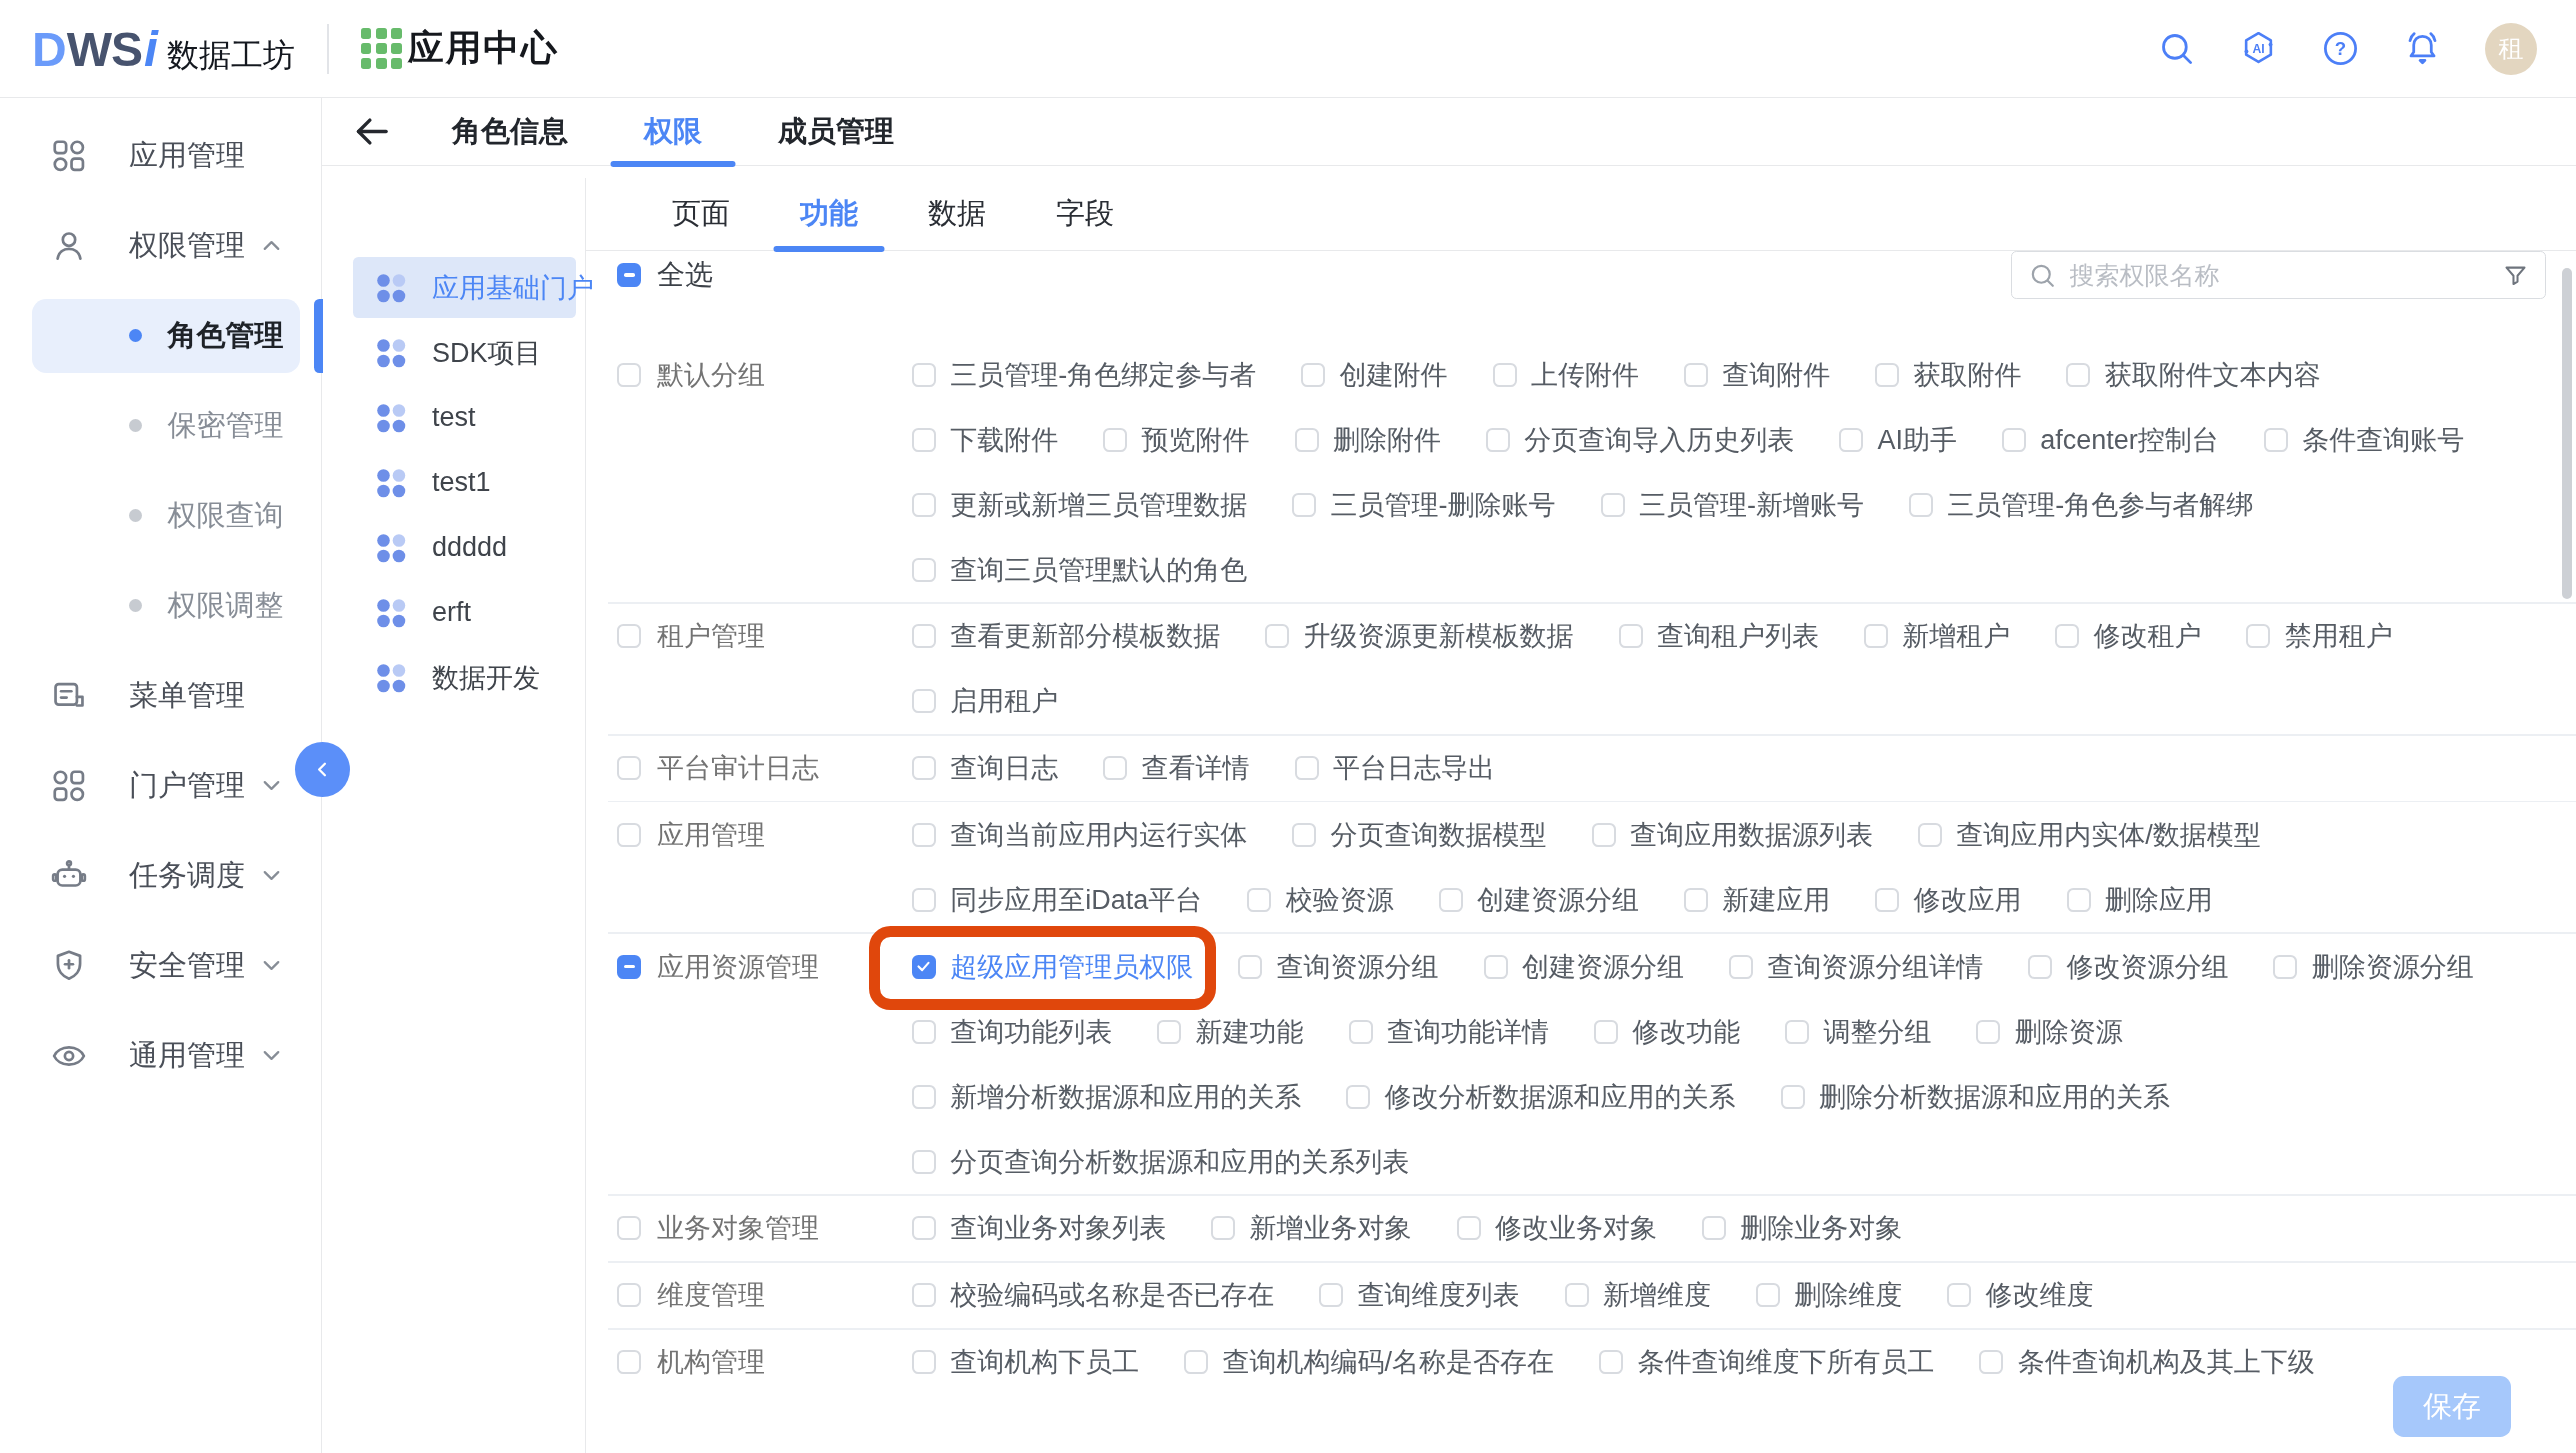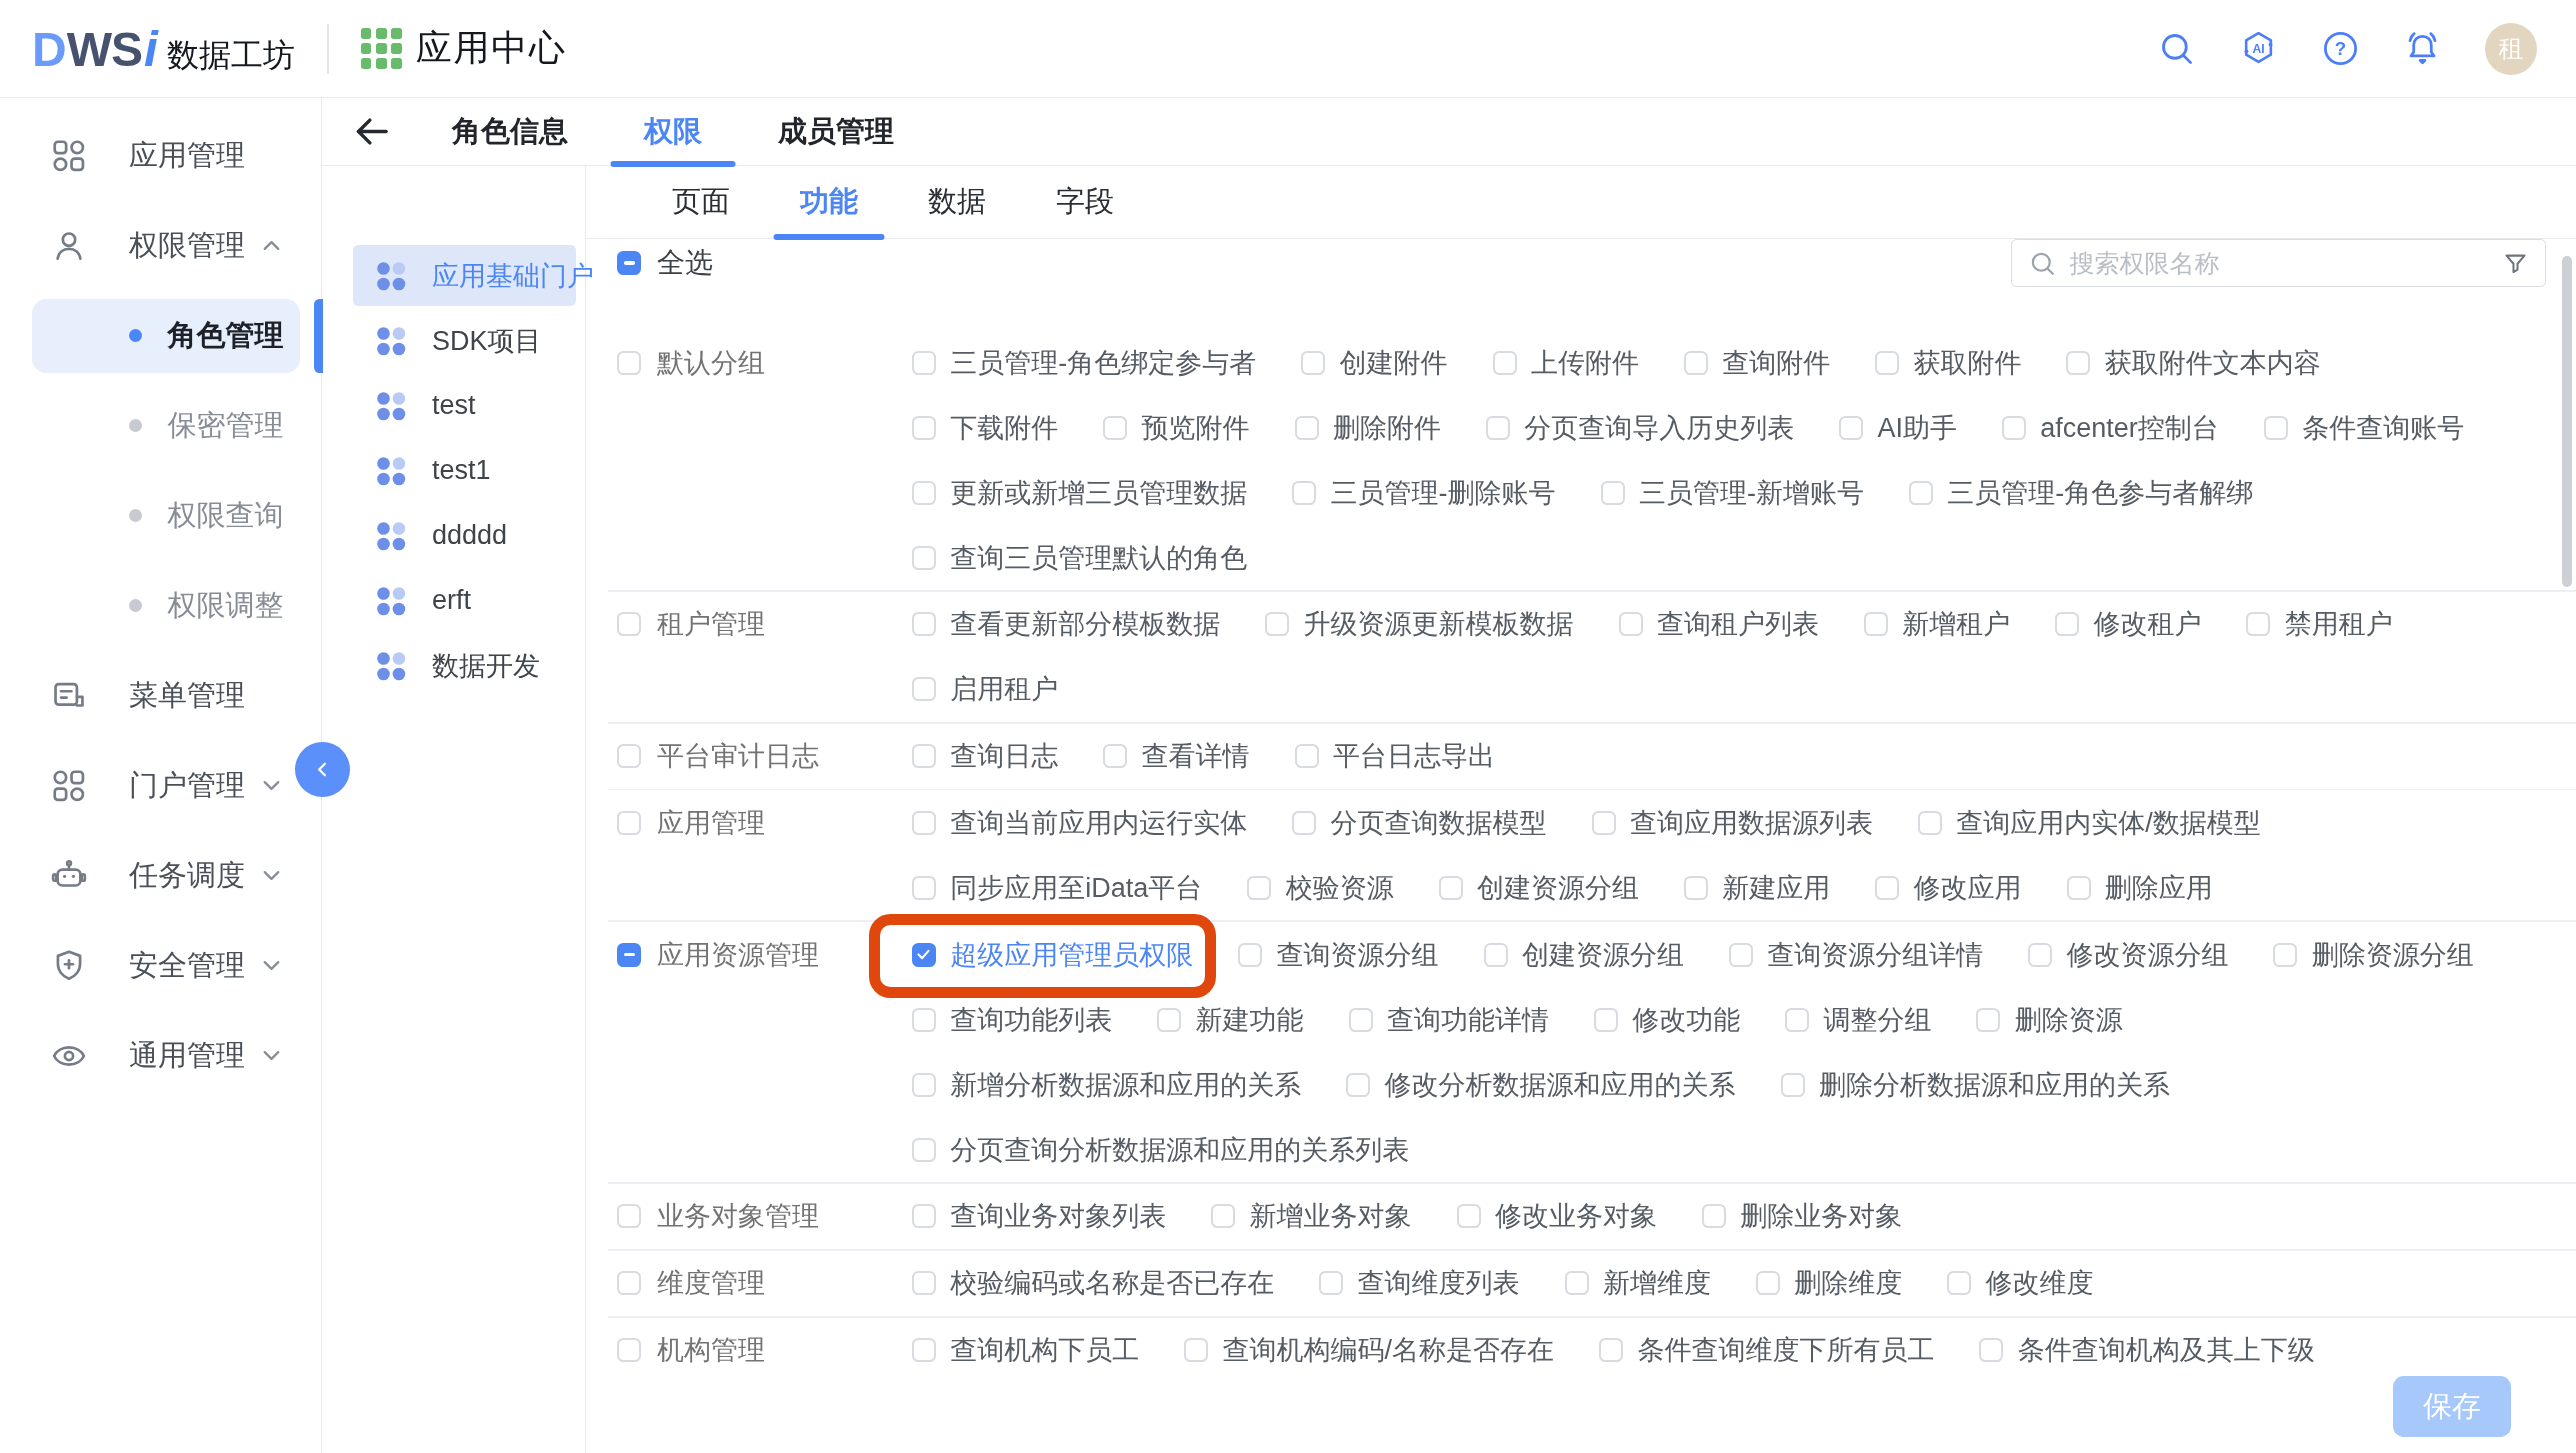--- a/index.html
+++ b/index.html
@@ -16,21 +16,21 @@
   .topbar{height:98px;display:flex;align-items:center;padding:0 39px 0 32px;border-bottom:1.8px solid var(--line);background:#fff;}
   .brand{display:flex;align-items:baseline;}
   .brand-d{font-size:48px;font-weight:800;color:#6B9BFA;}
   .brand-ws{font-size:48px;font-weight:800;color:#47536E;letter-spacing:-0.9px;}
   .brand-i{font-size:50px;font-weight:800;font-style:italic;color:#4C86F5;margin-left:1.8px;}
   .brand-name{font-size:32px;color:#14181F;margin-left:9px;font-weight:500;}
   .topbar-divider{width:1.8px;height:50px;background:#E2E4E8;margin:0 32px;}
   .app-head{display:flex;align-items:center;}
   .grid-icon{width:41px;height:41px;display:grid;grid-template-columns:repeat(3,1fr);grid-template-rows:repeat(3,1fr);gap:4.5px;}
   .grid-icon i{background:var(--green);border-radius:2.7px;}
-  .app-title{font-size:36px;font-weight:400;color:#15181D;margin-left:14px;letter-spacing:1.8px;}
+  .app-title{font-size:36px;font-weight:700;color:#15181D;margin-left:6px;letter-spacing:1.8px;}
   .topbar-right{margin-left:auto;display:flex;align-items:center;gap:43px;}
   .tb-icon{width:39px;height:39px;color:#4C7FF7;cursor:pointer;}
   .avatar{width:52px;height:52px;border-radius:50%;background:var(--avatar-bg);color:#fff;font-size:25px;
     display:flex;align-items:center;justify-content:center;cursor:pointer;}
   
   .layout{display:flex;height:1355px;}
   .sidebar{width:322px;border-right:1.8px solid var(--line);position:relative;background:#fff;flex:none;padding-top:12.5px;}
   .side-item{height:90px;display:flex;align-items:center;padding:0 36px 0 50px;color:#4A4F58;font-size:29px;cursor:pointer;}
   .side-item .s-icon{width:38px;height:38px;color:#767C87;flex:none;}
   .side-item .s-label{margin-left:41px;}
@@ -41,21 +41,21 @@
   .side-sub .dot{width:13.4px;height:13.4px;border-radius:50%;background:#C7CBD1;margin-left:93px;position:relative;}
   .side-sub.active .dot{background:var(--accent);}
   .side-sub .sub-label{font-size:29px;color:#878D96;margin-left:25px;position:relative;}
   .side-sub.active .sub-label{color:#1E2228;font-weight:600;}
   .side-sub .active-bar{display:none;}
   .side-sub.active .active-bar{display:block;position:absolute;right:-1.8px;top:8px;bottom:8px;width:9px;background:var(--accent);border-radius:5.4px 0 0 5.4px;}
   .collapse-btn{position:absolute;right:-29px;top:644px;width:55px;height:55px;border-radius:50%;background:#5B8FF9;border:none;
     color:#fff;display:flex;align-items:center;justify-content:center;cursor:pointer;z-index:5;}
   .collapse-btn svg{width:23px;height:23px;}
   
-  .content{flex:1;display:flex;flex-direction:column;min-width:0;}
+  .content{flex:1;display:flex;flex-direction:column;min-width:0;gap:12px;}
   .header-tabs{height:68px;display:flex;align-items:center;border-bottom:1.8px solid var(--line);padding-left:30px;flex:none;}
   .back-btn{width:39px;height:39px;color:#25282E;cursor:pointer;flex:none;}
   .h-tabs{display:flex;align-items:stretch;height:100%;margin-left:23px;}
   .h-tab{font-size:29px;font-weight:600;color:#22262C;padding:0 38px;display:flex;align-items:center;position:relative;cursor:pointer;}
   .h-tab.active{color:var(--accent);}
   .h-tab.active::after{content:"";position:absolute;left:50%;transform:translateX(-50%);bottom:-1.8px;width:125px;height:6.3px;background:var(--accent);border-radius:3.6px;}
   .body-row{flex:1;display:flex;min-height:0;}
   
   .app-panel{width:264px;border-right:1.8px solid var(--line);flex:none;padding-top:77px;}
   .app-item{height:65px;display:flex;align-items:center;position:relative;cursor:pointer;}

